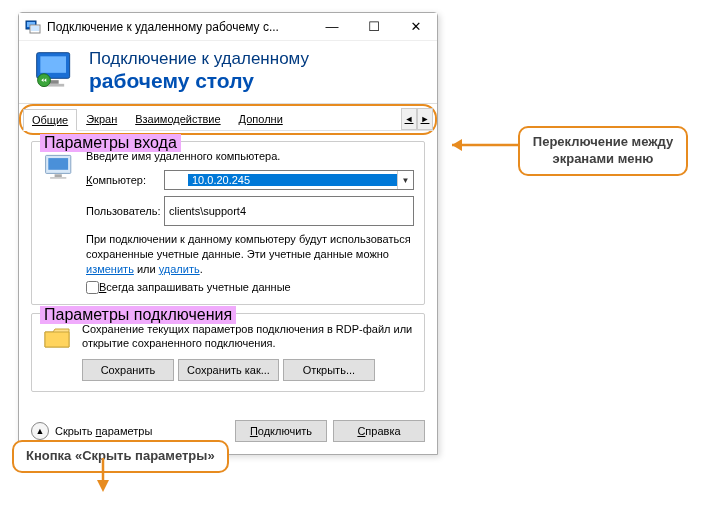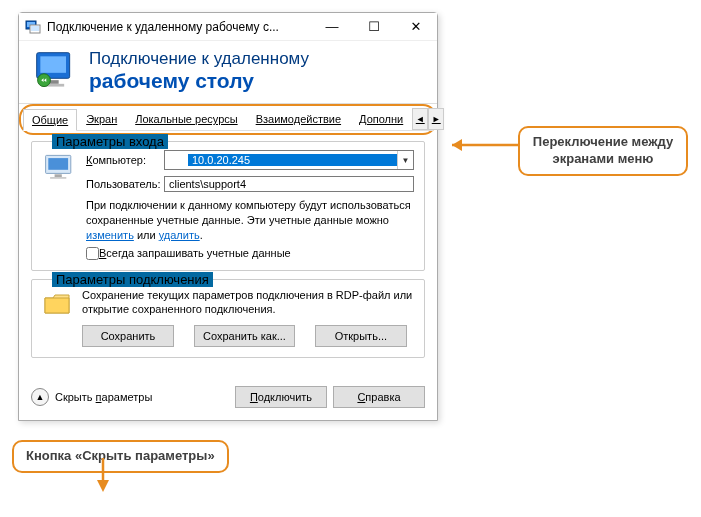--- a/index.html
+++ b/index.html
@@ -27,43 +27,43 @@
 .tab.active { border: 1px solid #ccc; border-bottom: 1px solid #fff; background: #fff; position: relative; top: 1px; }
 .tab-scroll { margin-left: auto; display: flex; }
 .tab-scroll-btn { width: 16px; height: 22px; border: 1px solid #ccc; display: flex; align-items: center; justify-content: center; font-size: 9px; background: #f0f0f0; }
 
 .tabs-highlight {
   border: 2px solid #e78b1f; border-radius: 14px; padding: 2px;
 }
 
 .body-zone { padding: 6px 12px 10px; }
 .groupbox { border: 1px solid #ccc; border-radius: 2px; margin-bottom: 8px; padding: 8px 10px 10px; position: relative; }
-.groupbox-title { position: absolute; top: -8px; left: 20px; background: #0369a1; padding: 0 4px; font-size: 13px; }
+.groupbox-title { position: absolute; top: -8px; left: 8px; background: #f0abfc; padding: 0 4px; font-size: 16px; }
 
 .login-row { display: flex; gap: 8px; }
 .monitor-icon { width: 36px; height: 36px; flex-shrink: 0; }
 .login-fields { flex: 1; font-size: 11px; }
 .intro { margin-bottom: 8px; }
 .field-row { display: flex; align-items: center; margin-bottom: 6px; }
 .field-label { width: 78px; }
 .combo { flex: 1; display: flex; align-items: center; border: 1px solid #7a7a7a; height: 20px; background: #fff; }
 .combo-input { flex: 1; border: none; outline: none; padding: 0 4px; font-size: 11px; font-family: inherit; margin-left: 23px; }
 .combo-input.selected { background: #0078d7; color: #fff; }
 .combo-arrow { width: 16px; text-align: center; font-size: 8px; color: #333; border-left: 1px solid #ccc; height: 100%; display: flex; align-items: center; justify-content: center; }
-.text-input { flex: 1; border: 1px solid #7a7a7a; height: 16px; padding: 0 4px; font-size: 11px; font-family: inherit; }
+.text-input { flex: 1; border: 1px solid #7a7a7a; height: 30px; padding: 0 4px; font-size: 11px; font-family: inherit; }
 
 .saved-note { margin: 6px 0 4px; line-height: 1.35; }
 .saved-note a { color: #0066cc; text-decoration: underline; }
 .checkbox-row { display: flex; align-items: center; margin-top: 2px; }
 .checkbox-row input { width: 13px; height: 13px; }
 
 .conn-row { display: flex; gap: 8px; }
 .folder-icon { width: 32px; height: 32px; flex-shrink: 0; }
 .conn-text { font-size: 11px; line-height: 1.35; }
-.btn-row { display: flex; gap: 20px; margin-top: 8px; }
+.btn-row { display: flex; gap: 4px; margin-top: 8px; }
 .btn { min-width: 92px; height: 22px; border: 1px solid #adadad; background: #e1e1e1; font-size: 11px; font-family: inherit; padding: 0 8px; cursor: default; }
 
 .footer { display: flex; align-items: center; padding: 10px 12px 12px; gap: 6px; }
 .collapse-btn { width: 18px; height: 18px; border: 1px solid #888; border-radius: 50%; display: flex; align-items: center; justify-content: center; font-size: 9px; background: #f5f5f5; }
 .hide-params { font-size: 11px; }
 .footer-spacer { flex: 1; }
 
 
 .callout {
   position: absolute; border: 2px solid #e78b1f; border-radius: 10px;
@@ -116,21 +116,20 @@
     <div class="header-text">
       <div class="line1">Подключение к удаленному</div>
       <div class="line2">рабочему столу</div>
     </div>
   </div>
 
   <div class="tabs-highlight">
     <div class="tab-row">
       <div class="tab active">Общие</div>
       <div class="tab">Экран</div>
-      <div class="tab">Локальные ресурсы</div>
       <div class="tab">Взаимодействие</div>
       <div class="tab">Дополни</div>
       <div class="tab-scroll">
         <div class="tab-scroll-btn">◄</div>
         <div class="tab-scroll-btn">►</div>
       </div>
     </div>
   </div>
 
   <div class="body-zone">
@@ -140,20 +139,21 @@
       <div class="login-row">
         <span class="monitor-icon">
           <svg viewBox="0 0 40 40">
             <rect x="4" y="6" width="28" height="20" rx="1" fill="#d8e8f8" stroke="#7a9cc0"></rect>
             <rect x="7" y="9" width="22" height="13" fill="#4a90d9"></rect>
             <rect x="14" y="27" width="8" height="3" fill="#aaa"></rect>
             <rect x="9" y="30" width="18" height="2" fill="#ccc"></rect>
           </svg>
         </span>
         <div class="login-fields">
+          <div class="intro">Введите имя удаленного компьютера.</div>
 
           <div class="field-row">
             <div class="field-label"><span class="underline-u">К</span>омпьютер:</div>
             <div class="combo">
               <input class="combo-input selected" value="10.0.20.245" style="">
               <div class="combo-arrow">▼</div>
             </div>
           </div>
 
           <div class="field-row">

